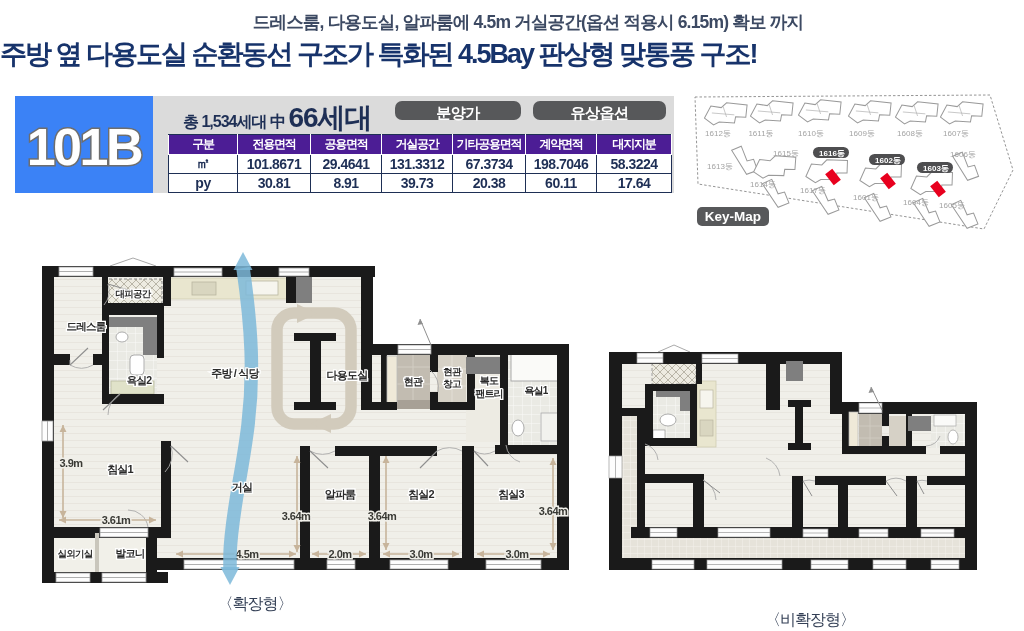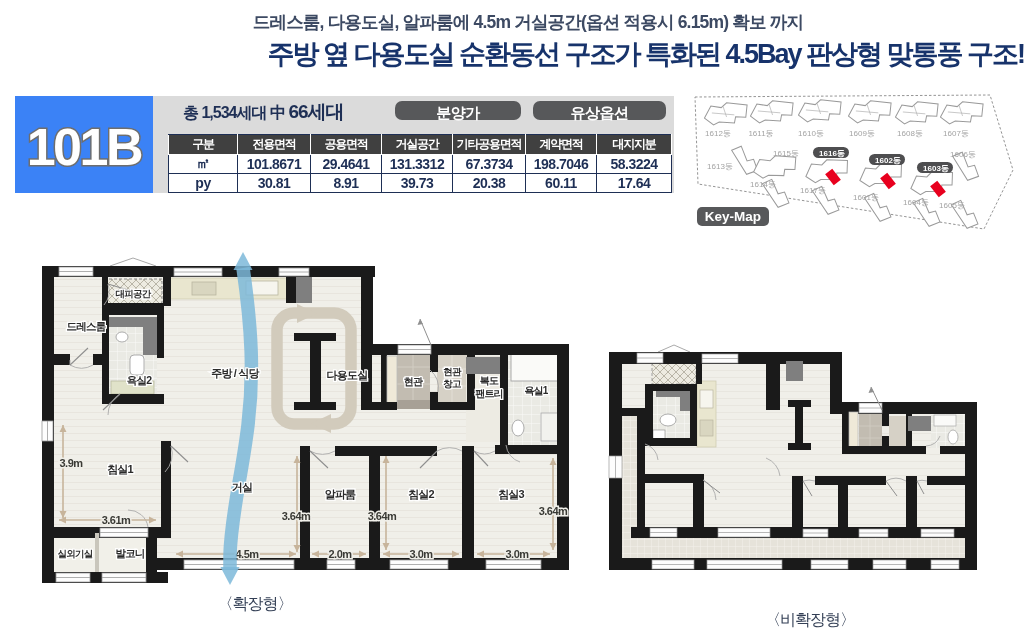--- a/index.html
+++ b/index.html
@@ -1,27 +1,27 @@
 <!DOCTYPE html>
 <html><head>
 <meta charset="utf-8">
 <style>
 html,body{margin:0;padding:0;width:1024px;height:631px;background:#fff;font-family:"Liberation Sans",sans-serif;overflow:hidden;}
 .abs{position:absolute;}
 #page{position:relative;width:1024px;height:631px;}
 .h1{top:10px;left:0;width:1024px;text-align:center;font-size:17.5px;font-weight:700;color:#3d4a63;letter-spacing:-0.8px;margin-left:16px;}
-.h2{top:36px;left:0;width:1024px;text-align:right;font-size:27px;font-weight:800;color:#17336b;letter-spacing:-2px;}
+.h2{top:36px;left:0;width:1024px;text-align:left;font-size:27px;font-weight:800;color:#17336b;letter-spacing:-2px;}
 #panel{left:15px;top:96px;width:659px;height:97px;background:#dbdbdb;}
 #ybox{left:15px;top:96px;width:138px;height:97px;background:#3b82f6;}
 #cnt{left:183px;top:99px;width:300px;height:28px;font-size:16px;font-weight:700;color:#1e2f55;letter-spacing:-1px;}
-#cnt b{font-size:19px;letter-spacing:-1px;margin-top:32px;}
+#cnt b{font-size:28px;letter-spacing:-1px;margin-top:32px;}
 .btn{top:101px;height:19px;background:#57585a;border-radius:7px;color:#fff;font-size:15px;font-weight:700;text-align:center;line-height:23px;letter-spacing:-0.5px;}
 #tbl{left:168px;top:134px;border-collapse:collapse;table-layout:fixed;}
 #tbl td{border:1px solid #1e2f55;text-align:center;padding:0;font-weight:700;color:#1e2f55;font-size:14px;background:#fff;height:18px;letter-spacing:-0.5px;white-space:nowrap;}
-#tbl tr.hd td{background:#404040;color:#fff;font-size:12px;border:1px solid #fff;border-top:1px solid #1e2f55;height:19px;letter-spacing:-1.2px;white-space:nowrap;overflow:hidden;}
+#tbl tr.hd td{background:#4c1d95;color:#fff;font-size:12px;border:1px solid #fff;border-top:1px solid #1e2f55;height:19px;letter-spacing:-1.2px;white-space:nowrap;overflow:hidden;}
 .cap{font-size:16px;color:#333f55;letter-spacing:-1px;}
 </style>
 </head>
 <body>
 <div id="page">
 
 <div class="abs h1">드레스룸, 다용도실, 알파룸에 4.5m 거실공간(옵션 적용시 6.15m) 확보 까지</div>
 
 <div class="abs h2">주방 옆 다용도실 순환동선 구조가 특화된 4.5Bay 판상형 맞통풍 구조!</div>
 

